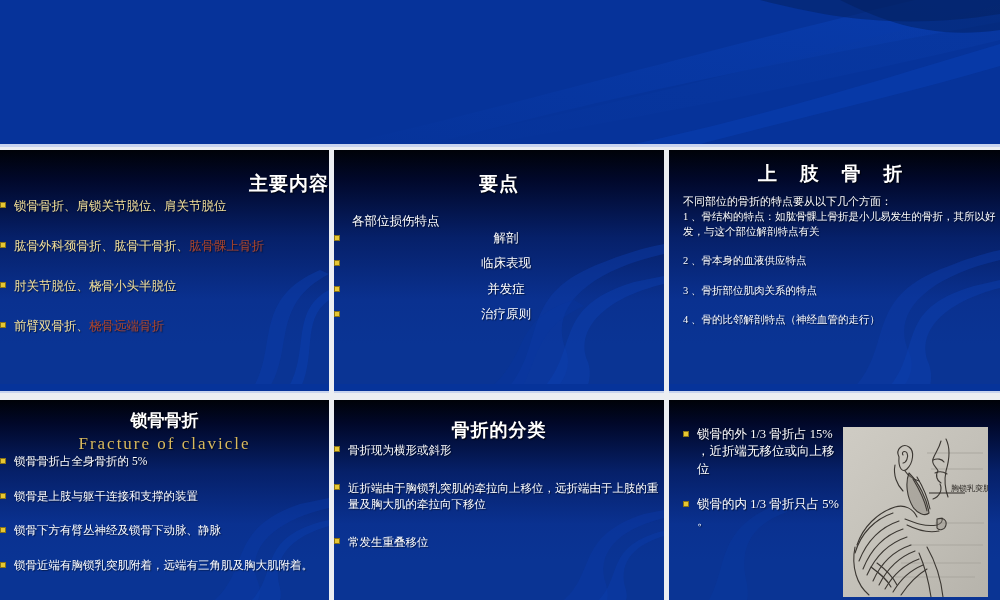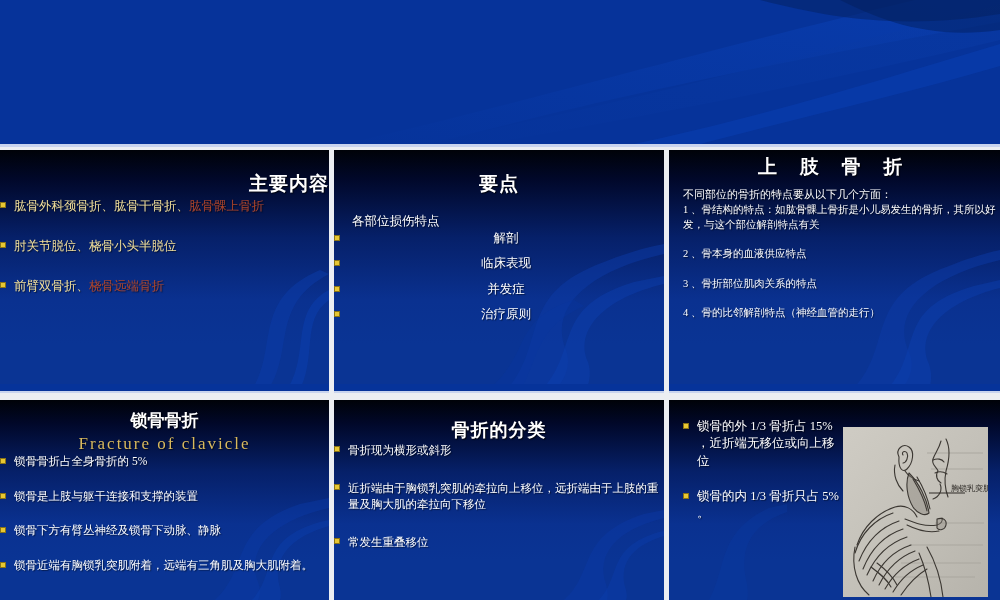--- a/index.html
+++ b/index.html
@@ -98,21 +98,21 @@
   
   .stitle {
     text-align: center;
     color: #ffffff;
     font-weight: bold;
     font-family: "Liberation Serif", "DejaVu Serif", serif;
     text-shadow: 1px 1px 1px rgba(0,0,0,0.75);
   }
   .stitle-1 { font-size: 19px; padding-top: 21px; letter-spacing: 1px; text-align: right; }
   .stitle-2 { font-size: 19px; padding-top: 21px; letter-spacing: 1px; }
-  .stitle-3 { font-size: 19px; padding-top: 4px; letter-spacing: 9px; }
+  .stitle-3 { font-size: 19px; padding-top: 11px; letter-spacing: 9px; }
   .stitle-4 { font-size: 17px; padding-top: 9px; letter-spacing: 0px; }
   .stitle-5 { font-size: 18px; padding-top: 18px; letter-spacing: 1px; }
 
   .subtitle-en {
     text-align: center;
     color: #d8b95e;
     font-size: 17px;
     letter-spacing: 2px;
     font-family: "Liberation Serif", "DejaVu Serif", serif;
     margin-top: 2px;
@@ -207,21 +207,21 @@
     font-size: 11.5px;
     margin-bottom: 22px;
     line-height: 1.4;
   }
   .list-5 li::before { top: 4px; }
 
   
   .s6-body {
     display: flex;
     height: 100%;
-    padding-top: 18px;
+    padding-top: 26px;
     box-sizing: border-box;
   }
   .s6-text { width: 172px; padding-left: 14px; box-sizing: border-box; }
   .list-6 { padding: 28px 0 0 4px; }
   .list-6 li {
     color: #ffffff;
     font-size: 12.5px;
     margin-bottom: 18px;
     line-height: 1.38;
   }
@@ -271,20 +271,23 @@
 
       <div class="slide s-left">
         <svg class="wave" viewBox="0 0 329 243" preserveAspectRatio="none">
           <path d="M250,243 C280,200 250,150 320,120 L329,124 C268,156 296,202 266,243 Z" fill="#0b3aa6" opacity="0.55"></path>
           <path d="M285,243 C312,205 288,162 329,140 L329,150 C300,170 318,208 298,243 Z" fill="#0c41b4" opacity="0.45"></path>
         </svg>
         <div class="content">
           <div class="stitle stitle-1">主要内容</div>
           <ul class="blist list-1">
             <li>
+              <span>锁骨骨折、肩锁关节脱位、肩关节脱位</span>
+            </li>
+            <li>
               <span>肱骨外科颈骨折、肱骨干骨折、</span><span class="hl-red">肱骨髁上骨折</span>
             </li>
             <li>
               <span>肘关节脱位、桡骨小头半脱位</span>
             </li>
             <li>
               <span>前臂双骨折、</span><span class="hl-red">桡骨远端骨折</span>
             </li>
           </ul>
         </div>

